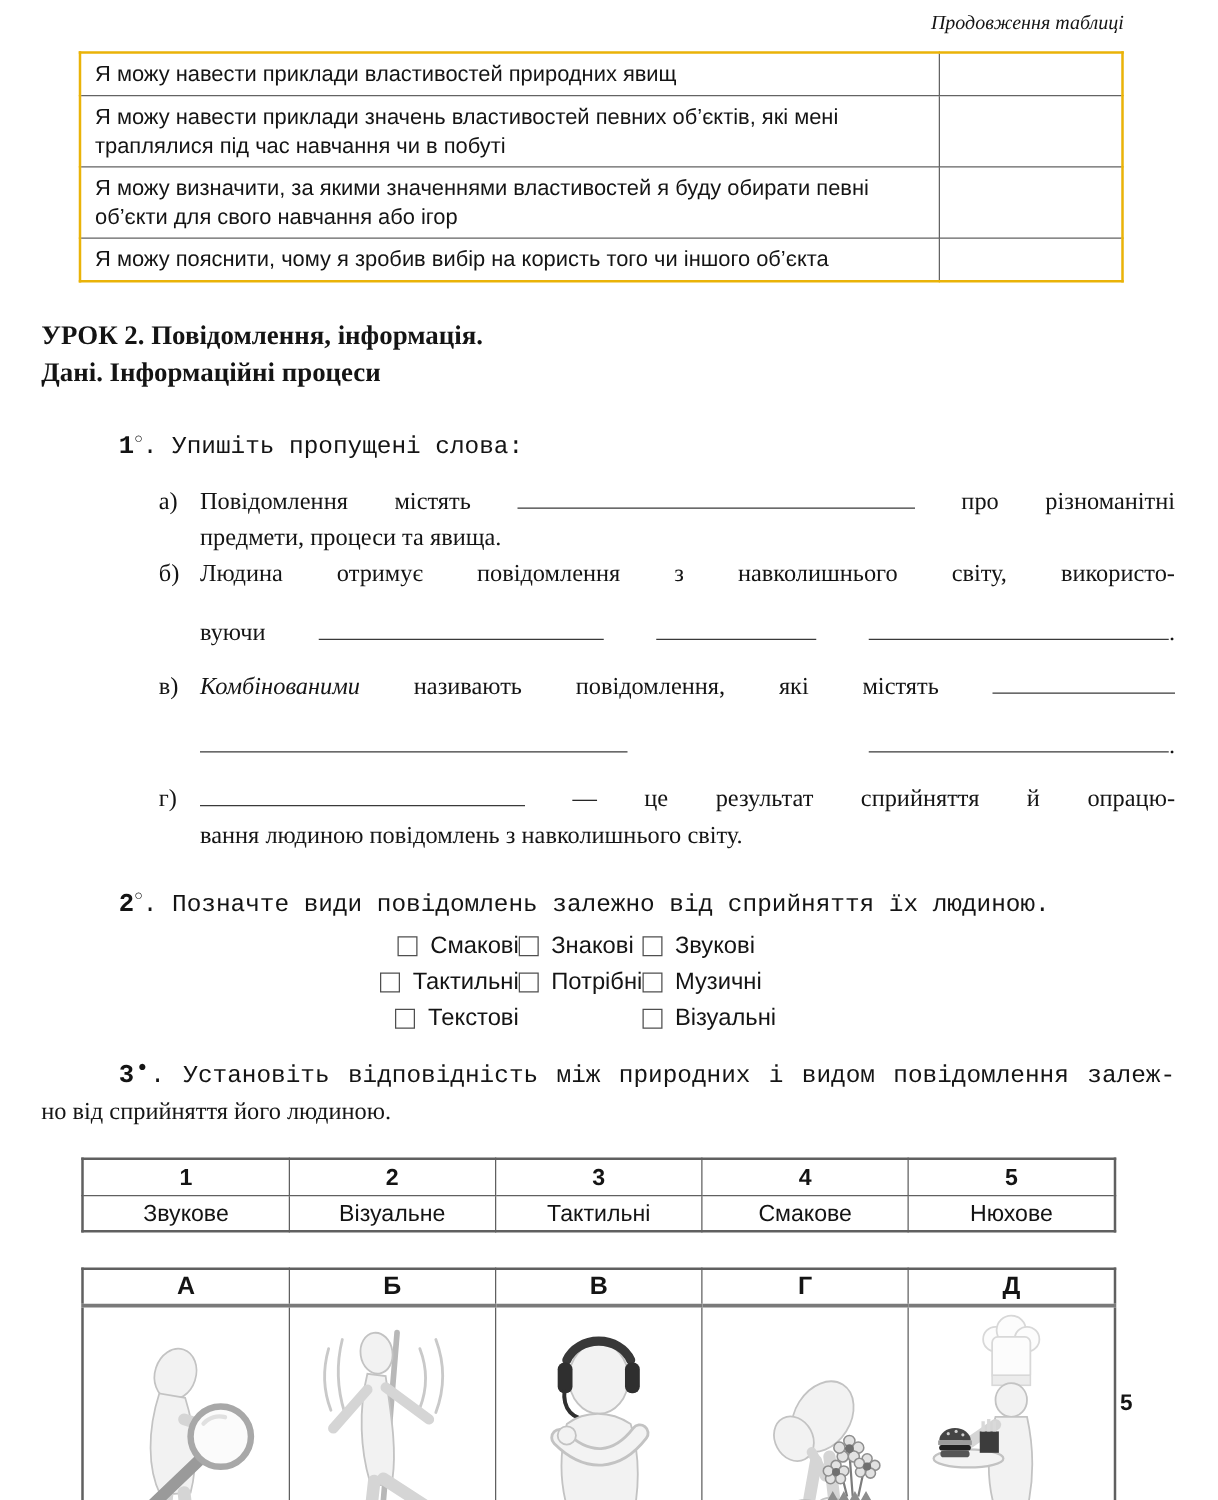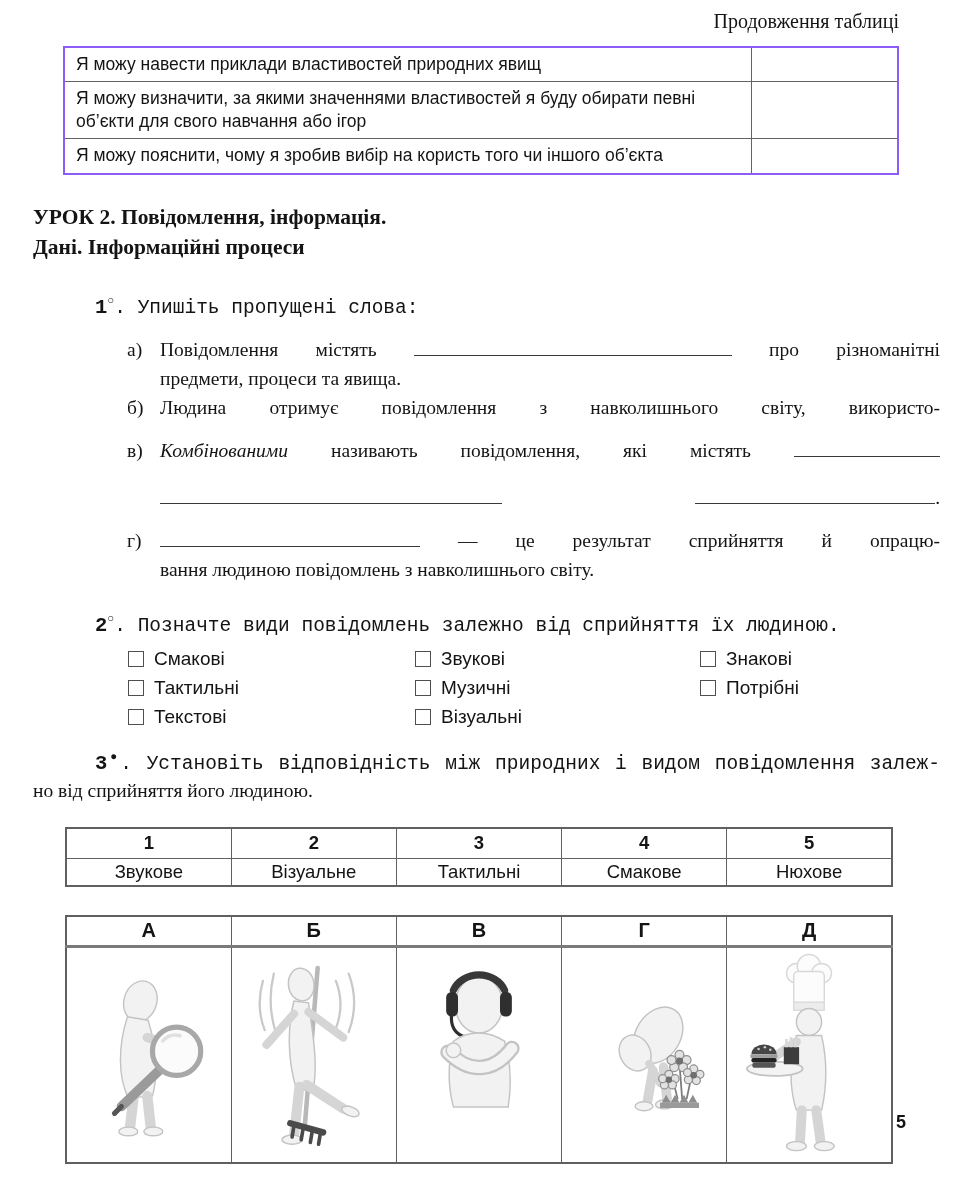--- a/index.html
+++ b/index.html
@@ -4,27 +4,27 @@
 <style>
   * { box-sizing: border-box; }
   html,body { margin:0; padding:0; background:#ffffff; }
   .page {
     position: relative; width: 974px; height: 1200px; overflow: hidden;
     background:#fff; color:#141414;
     font-family: "Liberation Serif", serif;
     padding: 4px 34px 0 33px;
   }
   
-  .continuation { text-align: right; font-size: 20px; margin: 6px 41px 0 0; }
+  .continuation { text-align: right; font-style: italic; font-size: 16px; margin: 6px 41px 0 0; }
 
   
   table.selfcheck {
     border-collapse: collapse; margin: 13px 0 0 30px; width: 836px;
     font-family: "Liberation Sans", sans-serif; font-size: 17.5px; line-height: 1.28;
-    border: 2px solid #8b5cf6;
+    border: 2px solid #eab308;
   }
   table.selfcheck td { border: 1.5px solid #636363; padding: 5px 10px 6px 11px; vertical-align: middle; }
   table.selfcheck td.checkcell { width: 147px; }
 
   
   .lesson-title { text-align: left; font-weight: bold; font-size: 21.5px; line-height: 30px; margin-top: 27px; }
 
   
   .task-head { margin: 26px 0 0 62px; font-size: 19.5px; line-height: 28px; font-family: Liberation Mono, monospace; }
   .task-num { font-weight: bold; font-size: 20.5px; }
@@ -33,21 +33,21 @@
   .item .ilabel { display:inline-block; width: 33px; margin-left: -33px; }
   .jline { text-align: justify; text-align-last: justify; }
   .blank { display: inline-block; border-bottom: 1.6px solid #3a3a3a; height: 15px; vertical-align: baseline; }
   .it { font-style: italic; }
   .mt14 { margin-top: 14px; }
   .mt18 { margin-top: 18px; }
 
   
   .cb-cols { display: flex; margin: 8px 0 0 95px; font-family: "Liberation Sans", sans-serif; font-size: 19px; }
   .cb-col { display: flex; flex-direction: column; gap: 7px; }
-  .cb-col1 { width: 287px; } .cb-col2 { width: 285px; }
+  .cb-col1 { width: 287px; align-items: flex-end; } .cb-col2 { width: 285px; }
   .cb-row { display: flex; align-items: center; }
   .cb { width: 16px; height: 16px; border: 1.6px solid #4f4f4f; background: #fff; margin-right: 10px; flex: 0 0 auto; }
 
   
   table.match, table.pics {
     border-collapse: collapse; margin-left: 32px; width: 828px; table-layout: fixed;
     font-family: "Liberation Sans", sans-serif; text-align: center;
     border: 2px solid #606060;
   }
   table.match { margin-top: 22px; }
@@ -71,20 +71,24 @@
 
   <div class="continuation">Продовження таблиці</div>
 
   <table class="selfcheck">
     <tbody>
         <tr>
       <td>Я можу навести приклади властивостей природних явищ</td>
       <td class="checkcell"></td>
     </tr>
     <tr>
+      <td>Я можу навести приклади значень властивостей певних об’єктів, які мені траплялися під час навчання чи в побуті</td>
+      <td class="checkcell"></td>
+    </tr>
+    <tr>
       <td>Я можу визначити, за якими значеннями властивостей я буду обирати певні об’єкти для свого навчання або ігор</td>
       <td class="checkcell"></td>
     </tr>
     <tr>
       <td>Я можу пояснити, чому я зробив вибір на користь того чи іншого об’єкта</td>
       <td class="checkcell"></td>
     </tr>
   </tbody>
     </table>
 
@@ -95,20 +99,21 @@
 
   <div class="task-head"><span class="task-num">1</span><sup class="marker">○</sup><span>.</span> <span>Упишіть пропущені слова:</span></div>
 
   <div class="item mt14">
     <div class="jline"><span class="ilabel">а)</span><span>Повідомлення містять</span> <span class="blank" style="width:318px"></span> <span>про різноманітні</span></div>
     <div>предмети, процеси та явища.</div>
   </div>
 
   <div class="item">
     <div class="jline"><span class="ilabel">б)</span><span>Людина отримує повідомлення з навколишнього світу, використо-</span></div>
+    <div class="jline mt18"><span>вуючи</span> <span class="blank" style="width:228px"></span> <span class="blank" style="width:128px"></span> <span class="blank" style="width:240px"></span><span>.</span></div>
   </div>
 
   <div class="item mt14">
     <div class="jline"><span class="ilabel">в)</span><span class="it">Комбінованими</span> <span>називають повідомлення, які містять</span> <span class="blank" style="width:146px"></span></div>
     <div class="jline mt18"><span class="blank" style="width:342px"></span> <span class="blank" style="width:240px"></span><span>.</span></div>
   </div>
 
   <div class="item mt14">
     <div class="jline"><span class="ilabel">г)</span><span class="blank" style="width:260px"></span> <span>— це результат сприйняття й опрацю-</span></div>
     <div>вання людиною повідомлень з навколишнього світу.</div>
@@ -124,42 +129,42 @@
         </div>
       <div class="cb-row">
           <span class="cb"></span>
           <span>Тактильні</span>
         </div>
       <div class="cb-row">
           <span class="cb"></span>
           <span>Текстові</span>
         </div>
     </div>
+    <div class="cb-col">
+      <div class="cb-row">
+          <span class="cb"></span>
+          <span>Знакові</span>
+        </div>
+      <div class="cb-row">
+          <span class="cb"></span>
+          <span>Потрібні</span>
+        </div>
+    </div>
     <div class="cb-col cb-col2">
       <div class="cb-row">
           <span class="cb"></span>
           <span>Звукові</span>
         </div>
       <div class="cb-row">
           <span class="cb"></span>
           <span>Музичні</span>
         </div>
       <div class="cb-row">
           <span class="cb"></span>
           <span>Візуальні</span>
-        </div>
-    </div>
-    <div class="cb-col">
-      <div class="cb-row">
-          <span class="cb"></span>
-          <span>Знакові</span>
-        </div>
-      <div class="cb-row">
-          <span class="cb"></span>
-          <span>Потрібні</span>
         </div>
     </div>
   </div>
 
   <div class="task-head jline" style="margin-top:16px"><span class="task-num">3</span><sup class="marker">●</sup><span>.</span> <span>Установіть відповідність між природних і видом повідомлення залеж-</span></div>
   <div style="font-size:19.5px; line-height:28px">но від сприйняття його людиною.</div>
 
   <table class="match">
     <tbody>
         <tr class="hd">

